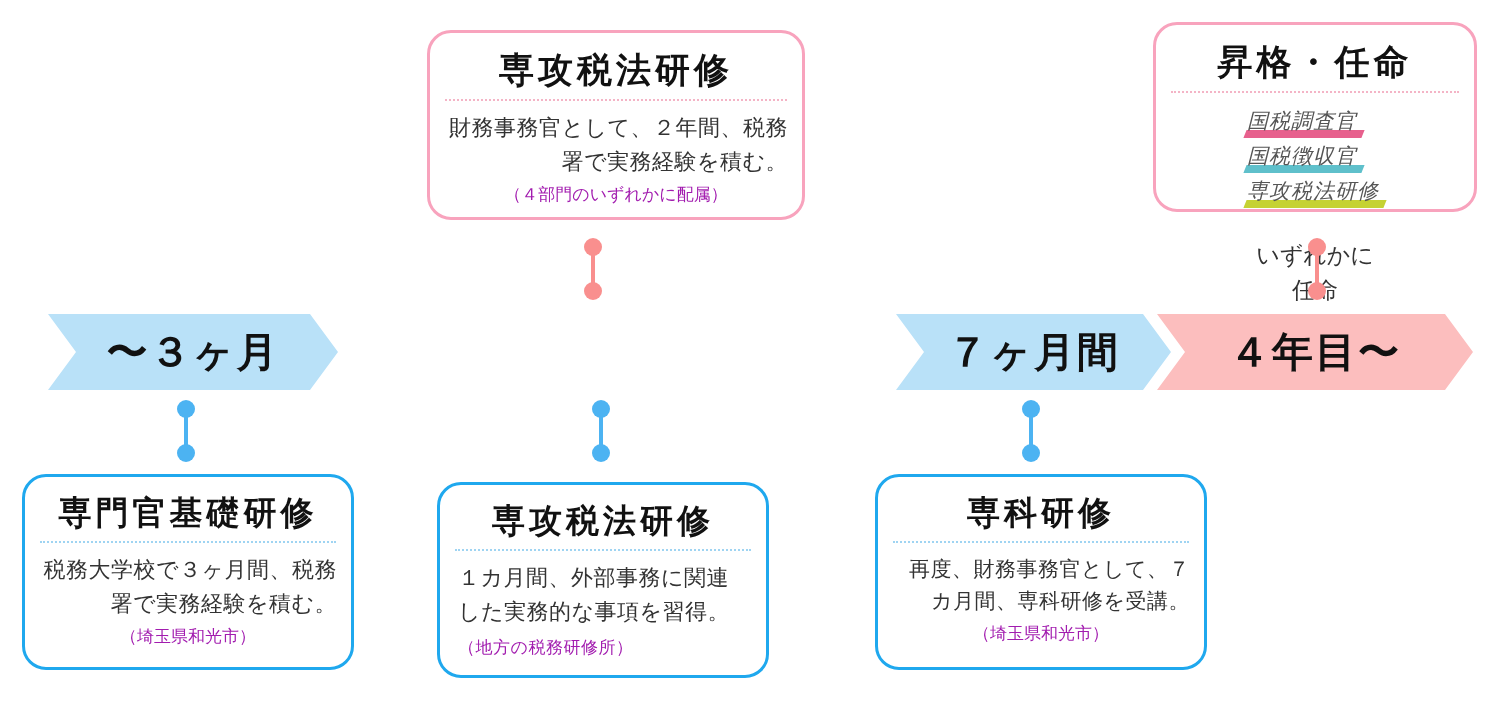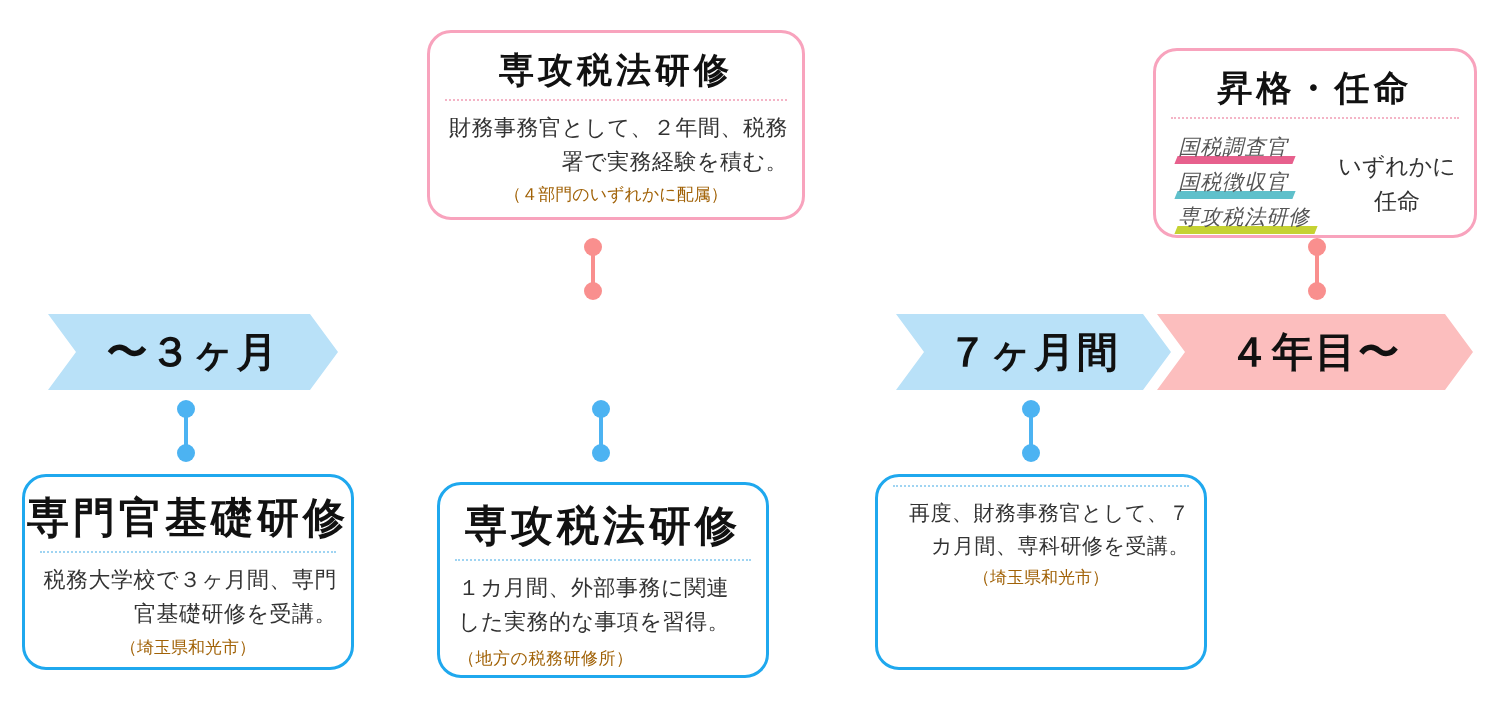--- a/index.html
+++ b/index.html
@@ -33,34 +33,34 @@
     display:flex;flex-direction:column;align-items:center;
   }
   .card.pink{border:3px solid #f8a3bd;}
   .card.blue{border:3px solid #1fa8ee;}
   .card-title{
     font-family:"DejaVu Serif","Liberation Serif",serif;
     font-weight:bold;color:#111;letter-spacing:4px;
     margin-top:16px;line-height:1.2;white-space:nowrap;
   }
   .card.pink .card-title{font-size:35px;}
-  .card.blue .card-title{font-size:42px;}
+  .card.blue .card-title{font-size:33px;}
   .divider{height:0;border-bottom:2px dotted;align-self:stretch;margin:8px 15px 10px;}
   .card.pink .divider{border-color:#f4b4c6;}
   .card.blue .divider{border-color:#9fd4f2;}
   .card-body{
     font-size:22px;color:#333;line-height:1.55;text-align:right;
     padding:0 14px;letter-spacing:0.5px;
   }
-  .card-note{font-size:17px;color:#a16207;margin-top:4px;text-align:center;}
+  .card-note{font-size:17px;color:#a21caf;margin-top:4px;text-align:center;}
   .card-note.inline{display:inline;margin:0;text-align:right;}
   .card-body.left{text-align:left;padding:0 18px;}
 
   
-  .promo-row{display:flex;flex-direction:row;align-items:center;justify-content:center;gap:20px;margin-top:2px;}
+  .promo-row{display:flex;flex-direction:column;align-items:center;justify-content:center;gap:28px;margin-top:2px;}
   .ribbon-col{display:flex;flex-direction:column;align-items:flex-start;}
   .ribbon{position:relative;display:inline-block;margin:2px 0;padding:0 8px 3px 4px;}
   .ribbon-label{
     position:relative;z-index:1;font-style:italic;font-size:21px;color:#555;
     letter-spacing:1px;white-space:nowrap;
   }
   .ribbon-bar{position:absolute;left:2px;right:2px;bottom:0;height:8px;transform:skewX(-22deg);z-index:0;}
   .ribbon.r0 .ribbon-bar{background:#e7608d;}
   .ribbon.r1 .ribbon-bar{background:#5fc0cb;}
   .ribbon.r2 .ribbon-bar{background:#c5d233;}
@@ -71,21 +71,21 @@
 
 <div class="stage">
 
   <div class="card pink" style="left:427px;top:30px;width:378px;height:190px;">
     <div class="card-title">専攻税法研修</div>
     <div class="divider"></div>
     <div class="card-body">財務事務官として、２年間、税務署で実務経験を積む。</div>
     <div class="card-note">（４部門のいずれかに配属）</div>
   </div>
 
-  <div class="card pink" style="left:1153px;top:48px;width:324px;height:190px;">
+  <div class="card pink" style="left:1153px;top:22px;width:324px;height:190px;">
     <div class="card-title">昇格・任命</div>
     <div class="divider"></div>
     <div class="promo-row">
       <div class="ribbon-col">
         <div class="ribbon r0">
           <span class="ribbon-label">国税調査官</span>
           <span class="ribbon-bar"></span>
         </div>
         <div class="ribbon r1">
           <span class="ribbon-label">国税徴収官</span>
@@ -136,32 +136,33 @@
   </div>
   <div class="connector blue" style="left:1022px;top:400px;">
     <span class="dot top"></span>
     <span class="stem"></span>
     <span class="dot bottom"></span>
   </div>
 
   <div class="card blue" style="left:22px;top:474px;width:332px;height:196px;">
     <div class="card-title">専門官基礎研修</div>
     <div class="divider"></div>
-    <div class="card-body">税務大学校で３ヶ月間、専門官基礎研修を受講。</div>
+    <div class="card-body">税務大学校で３ヶ月間、税務署で実務経験を積む。</div>
     <div class="card-note">（埼玉県和光市）</div>
   </div>
 
   <div class="card blue" style="left:437px;top:482px;width:332px;height:196px;">
     <div class="card-title">専攻税法研修</div>
     <div class="divider"></div>
     <div class="card-body left">
       <span>１カ月間、外部事務に関連した実務的な事項を習得。</span>
       <span class="card-note inline">（地方の税務研修所）</span>
     </div>
   </div>
 
   <div class="card blue" style="left:875px;top:474px;width:332px;height:196px;">
+    <div class="card-title">専科研修</div>
     <div class="divider"></div>
     <div class="card-body" style="font-size:21px;">再度、財務事務官として、７カ月間、専科研修を受講。</div>
     <div class="card-note">（埼玉県和光市）</div>
   </div>
 
 </div>
 
 </body></html>

